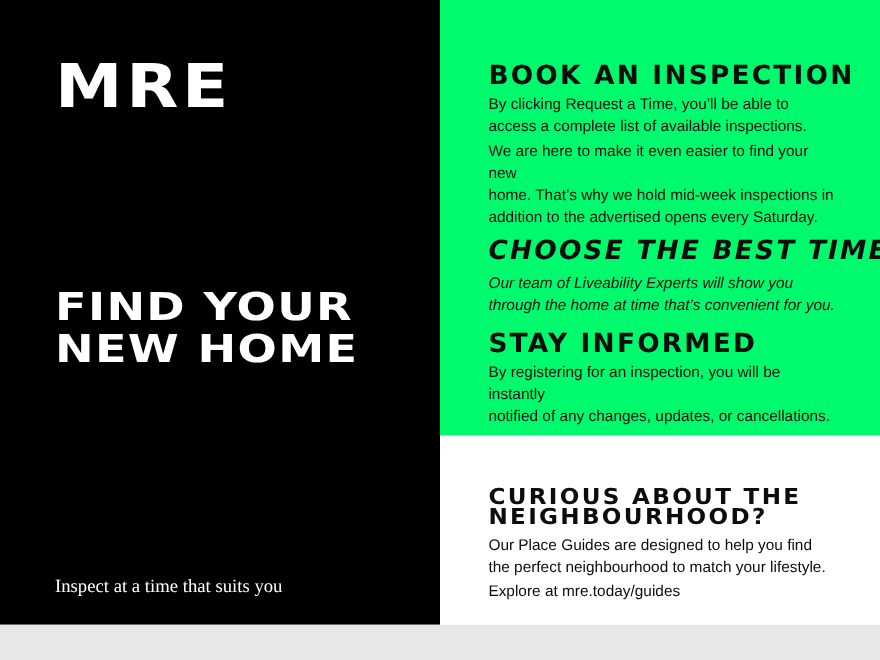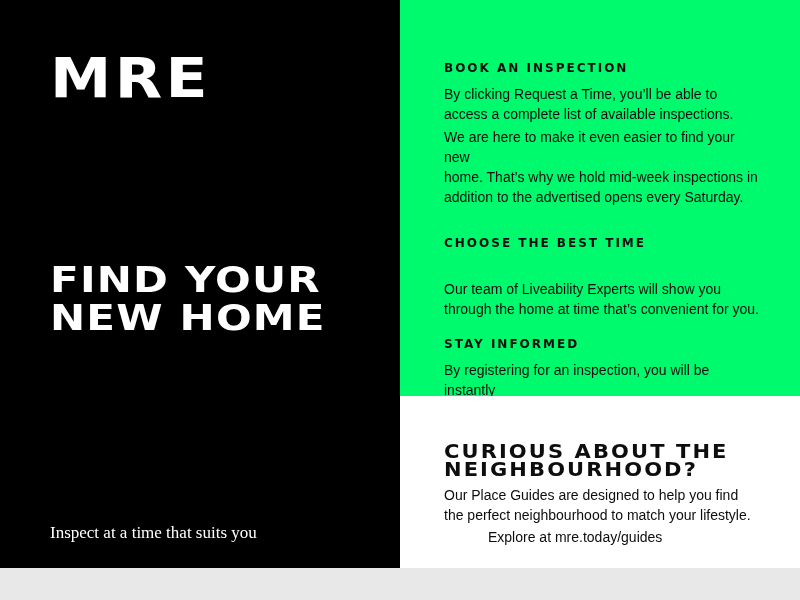--- a/index.html
+++ b/index.html
@@ -64,37 +64,37 @@
     position: absolute;
     left: 400px; top: 0;
     width: 400px; height: 396px;
     background: var(--panel_green, #00fa6e);
     padding: 56px 36px 0 44px;
   }
   .h-green {
     margin: 0;
     font-family: "DejaVu Sans", sans-serif;
     font-weight: 700;
-    font-size: 12px;
+    font-size: 24px;
     line-height: 24px;
     letter-spacing: 2px;
     color: var(--text_dark, #0d0d0d);
     white-space: nowrap;
   }
   .body {
     margin: 0;
     font-size: 14px;
     line-height: 20px;
     color: var(--text_dark, #0d0d0d);
     white-space: pre-line;
   }
   .body strong { font-weight: 400; }
   .mt-4  { margin-top: 4px; }
   .mt-3  { margin-top: 3px; }
-  .mt-8  { margin-top: 24px; }
+  .mt-8  { margin-top: 8px; font-style: italic; }
   .mt-13 { margin-top: 13px; }
 
   
   .white-panel {
     position: absolute;
     left: 400px; top: 396px;
     width: 400px; height: 204px;
     background: var(--panel_white, #fff);
     padding: 46px 36px 0 44px;
   }
@@ -104,21 +104,21 @@
     font-weight: 700;
     font-size: 20px;
     line-height: 18px;
     letter-spacing: 2px;
     color: var(--text_dark, #0d0d0d);
     white-space: pre-line;
     transform: scaleX(1.05);
     transform-origin: 0 0;
   }
   .mt-7 { margin-top: 7px; }
-  .mt-2 { margin-top: 2px; margin-left: 44px; }
+  .mt-2 { margin-top: 2px; }
   .link { cursor: pointer; }
 </style>
 </head>
 <body>
 
 <div class="canvas">
 
   <section class="left-panel">
     <div class="logo">MRE</div>
     <h1 class="headline">FIND YOUR

